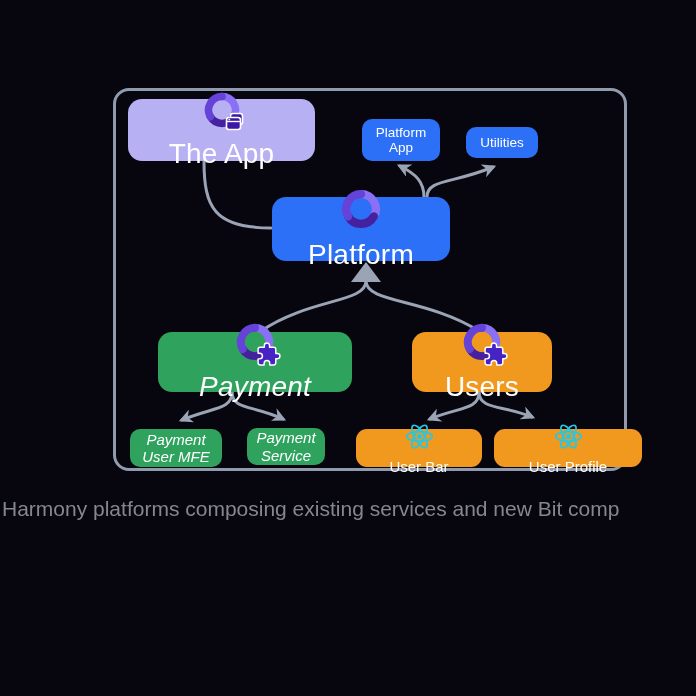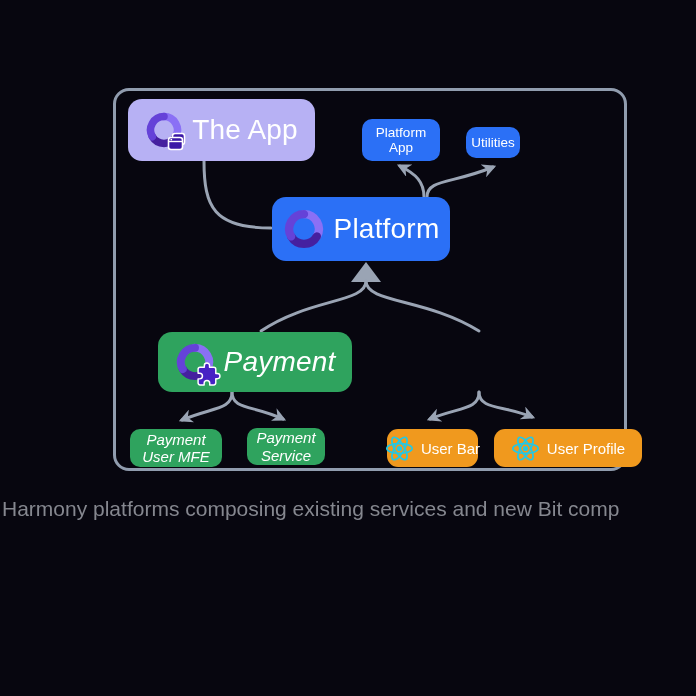--- a/index.html
+++ b/index.html
@@ -29,20 +29,21 @@
   .edges{position:absolute;left:0;top:0;width:696px;height:696px;}
   .edges path{fill:none;stroke:var(--edge);stroke-width:3;stroke-linecap:round;}
   .edges .arrowhead{fill:var(--edge);stroke:none;}
   .outer-box{
     position:absolute;left:113px;top:88px;width:514px;height:383px;
     border:3px solid var(--container-border);border-radius:16px;
   }
   .node{
     position:absolute;display:flex;align-items:center;justify-content:center;
     color:var(--node-text);
+    flex-direction:column;
   }
   .node.blue{background:var(--node-blue);}
   .node.green{background:var(--node-green);font-style:italic;}
   .node.orange{background:var(--node-orange);}
   .node.lavender{background:var(--node-lavender);}
   .node.lg{border-radius:14px;gap:9px;}
   .node.sm{border-radius:10px;flex-direction:column;line-height:1.12;text-align:center;}
   .label-lg{font-size:28px;letter-spacing:.2px;white-space:nowrap;}
   .label-sm{font-size:13.5px;white-space:nowrap;}
   .label-sub{font-size:15px;white-space:nowrap;}
@@ -97,21 +98,21 @@
       </span>
     </span>
     <span class="label-lg">The App</span>
   </div>
 
   <div class="node sm blue" style="left:362px;top:119px;width:78px;height:42px;">
     <span class="label-sm">Platform</span>
     <span class="label-sm">App</span>
   </div>
 
-  <div class="node sm blue" style="left:466px;top:127px;width:54px;height:31px;">
+  <div class="node sm blue" style="left:466px;top:127px;width:72px;height:31px;">
     <span class="label-sm">Utilities</span>
   </div>
 
   <div class="node lg blue" style="left:272px;top:197px;width:178px;height:64px;">
     <span class="iconwrap">
       <svg width="42" height="42" viewBox="0 0 48 48">
         <path d="M24 7 A17 17 0 0 1 38.7 32.5" stroke="var(--triad-light)" stroke-width="9.5" fill="none" stroke-linecap="round"></path>
         <path d="M38.7 32.5 A17 17 0 0 1 9.3 32.5" stroke="var(--triad-dark)" stroke-width="9.5" fill="none" stroke-linecap="round"></path>
         <path d="M9.3 32.5 A17 17 0 0 1 24 7" stroke="var(--triad-mid)" stroke-width="9.5" fill="none" stroke-linecap="round"></path>
       </svg>
@@ -128,32 +129,47 @@
       </svg>
       <span class="badge">
         <svg width="25" height="25" viewBox="0 0 24 24">
           <path d="M20.5 11H19V7c0-1.1-.9-2-2-2h-4V3.5C13 2.12 11.88 1 10.5 1S8 2.12 8 3.5V5H4c-1.1 0-1.99.9-1.99 2v3.8H3.5c1.49 0 2.7 1.21 2.7 2.7s-1.21 2.7-2.7 2.7H2V20c0 1.1.9 2 2 2h3.8v-1.5c0-1.49 1.21-2.7 2.7-2.7 1.49 0 2.7 1.21 2.7 2.7V22H17c1.1 0 2-.9 2-2v-4h1.5c1.38 0 2.5-1.12 2.5-2.5S21.88 11 20.5 11z" fill="#4722c4" stroke="#fff" stroke-width="1.4" stroke-linejoin="round"></path>
         </svg>
       </span>
     </span>
     <span class="label-lg">Payment</span>
   </div>
 
+  <div class="node lg orange" style="left:412px;top:332px;width:140px;height:60px;">
+    <span class="iconwrap">
+      <svg width="40" height="40" viewBox="0 0 48 48">
+        <path d="M24 7 A17 17 0 0 1 38.7 32.5" stroke="var(--triad-light)" stroke-width="9.5" fill="none" stroke-linecap="round"></path>
+        <path d="M38.7 32.5 A17 17 0 0 1 9.3 32.5" stroke="var(--triad-dark)" stroke-width="9.5" fill="none" stroke-linecap="round"></path>
+        <path d="M9.3 32.5 A17 17 0 0 1 24 7" stroke="var(--triad-mid)" stroke-width="9.5" fill="none" stroke-linecap="round"></path>
+      </svg>
+      <span class="badge">
+        <svg width="25" height="25" viewBox="0 0 24 24">
+          <path d="M20.5 11H19V7c0-1.1-.9-2-2-2h-4V3.5C13 2.12 11.88 1 10.5 1S8 2.12 8 3.5V5H4c-1.1 0-1.99.9-1.99 2v3.8H3.5c1.49 0 2.7 1.21 2.7 2.7s-1.21 2.7-2.7 2.7H2V20c0 1.1.9 2 2 2h3.8v-1.5c0-1.49 1.21-2.7 2.7-2.7 1.49 0 2.7 1.21 2.7 2.7V22H17c1.1 0 2-.9 2-2v-4h1.5c1.38 0 2.5-1.12 2.5-2.5S21.88 11 20.5 11z" fill="#4722c4" stroke="#fff" stroke-width="1.4" stroke-linejoin="round"></path>
+        </svg>
+      </span>
+    </span>
+    <span class="label-lg">Users</span>
+  </div>
 
   <div class="node sub green" style="left:130px;top:429px;width:92px;height:38px;">
     <span class="label-sub">Payment</span>
     <span class="label-sub">User MFE</span>
   </div>
 
   <div class="node sub green" style="left:247px;top:428px;width:78px;height:37px;">
     <span class="label-sub">Payment</span>
     <span class="label-sub">Service</span>
   </div>
 
-  <div class="node pill orange" style="left:387px;top:429px;width:91px;height:38px;">
+  <div class="node pill orange" style="left:356px;top:429px;width:126px;height:38px;">
     <span class="iconwrap">
       <svg width="29" height="29" viewBox="0 0 24 24">
         <circle cx="12" cy="12" r="2.1" fill="var(--react-cyan)"></circle>
         <ellipse cx="12" cy="12" rx="10.5" ry="4" stroke="var(--react-cyan)" stroke-width="1.4" fill="none"></ellipse>
         <ellipse cx="12" cy="12" rx="10.5" ry="4" stroke="var(--react-cyan)" stroke-width="1.4" fill="none" transform="rotate(60 12 12)"></ellipse>
         <ellipse cx="12" cy="12" rx="10.5" ry="4" stroke="var(--react-cyan)" stroke-width="1.4" fill="none" transform="rotate(120 12 12)"></ellipse>
       </svg>
     </span>
     <span class="label-sub">User Bar</span>
   </div>

